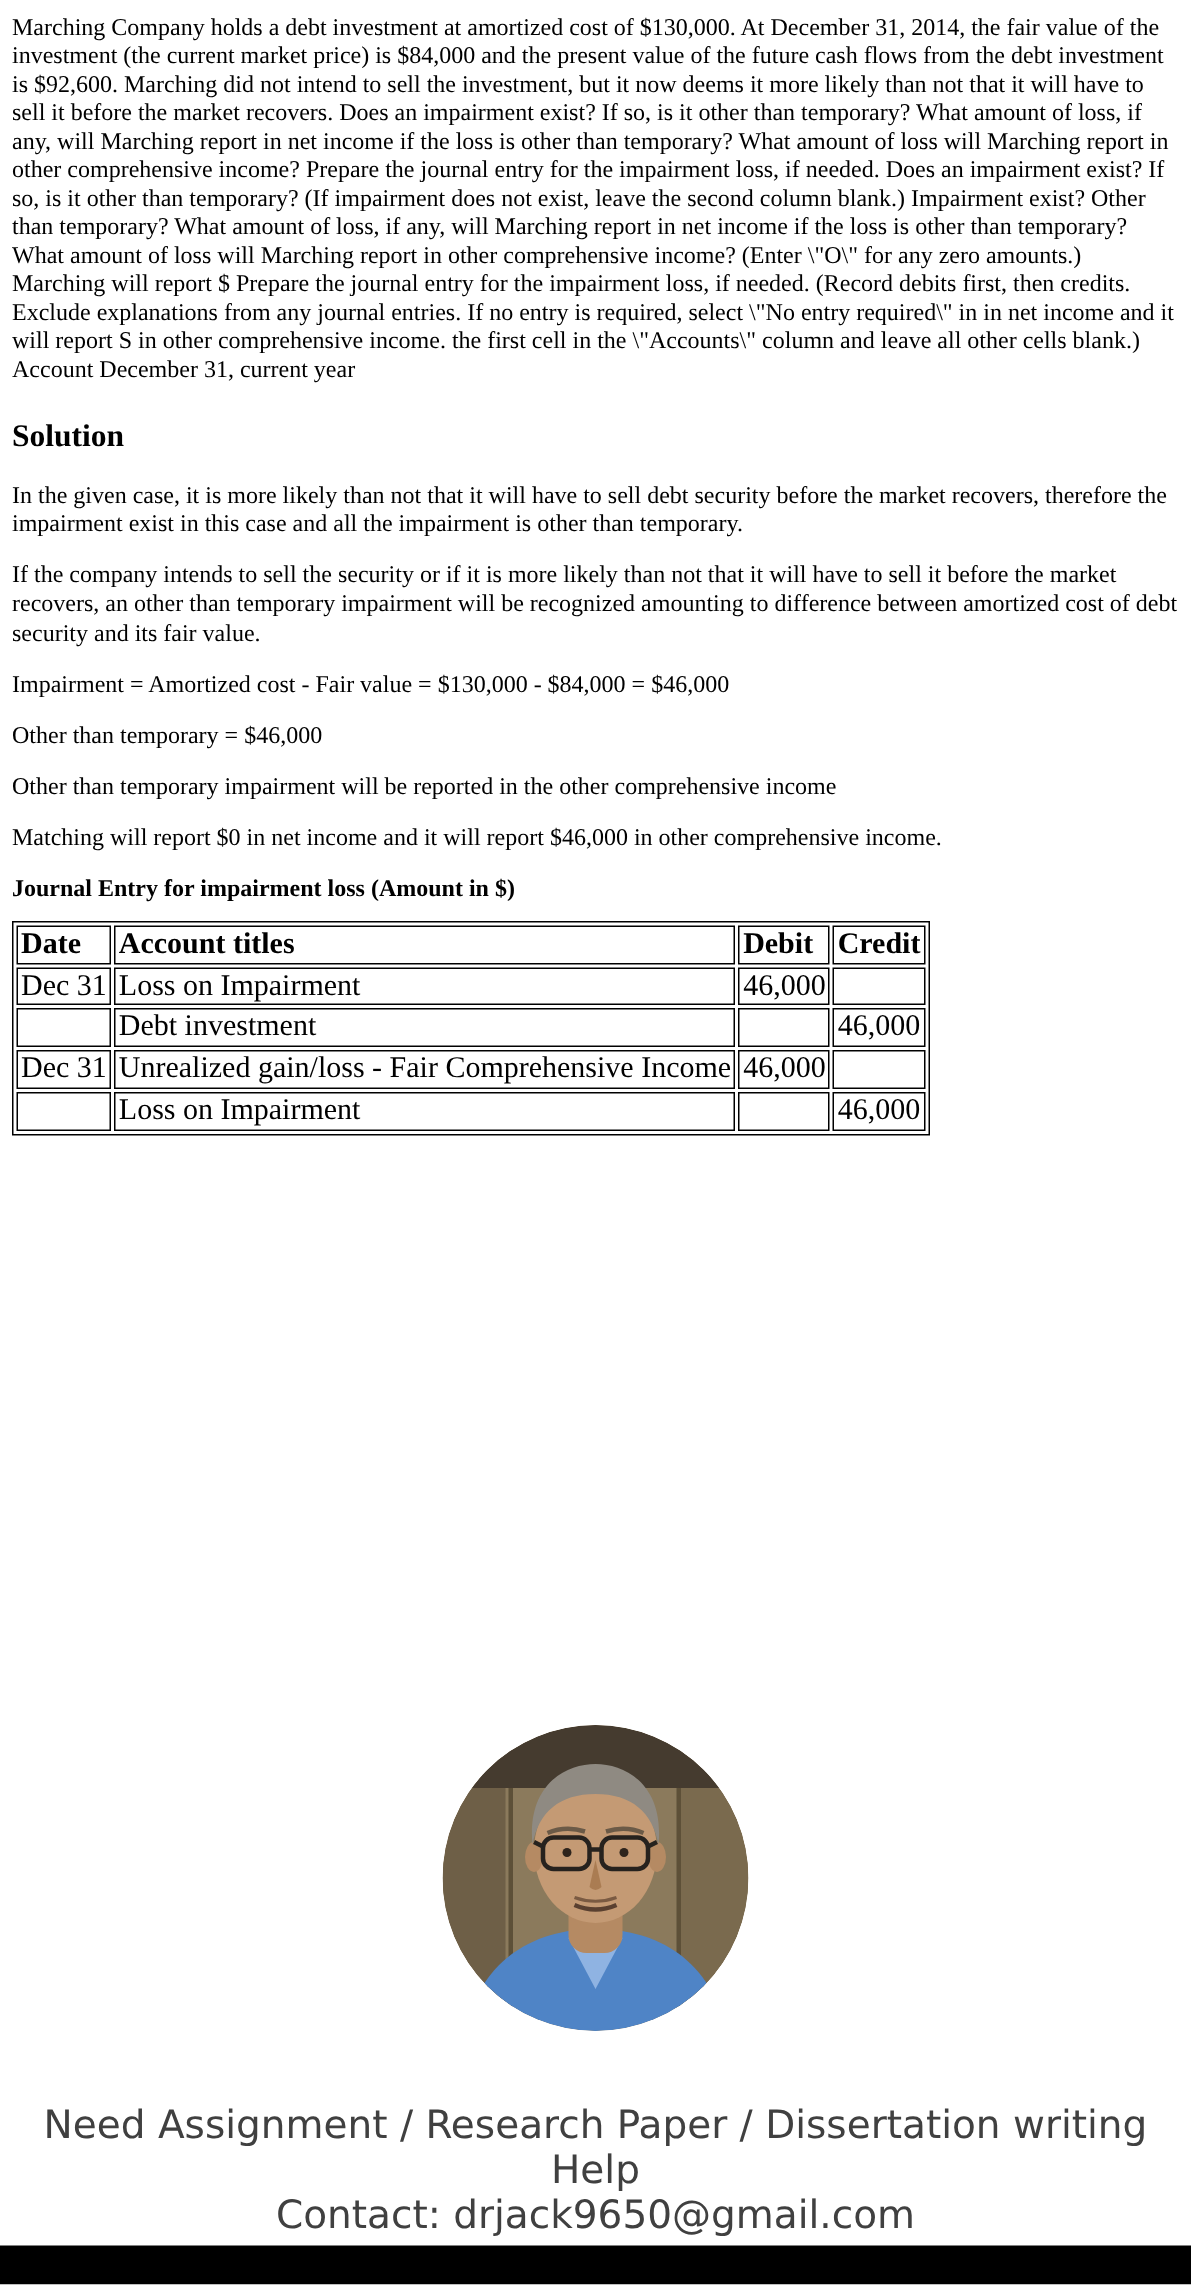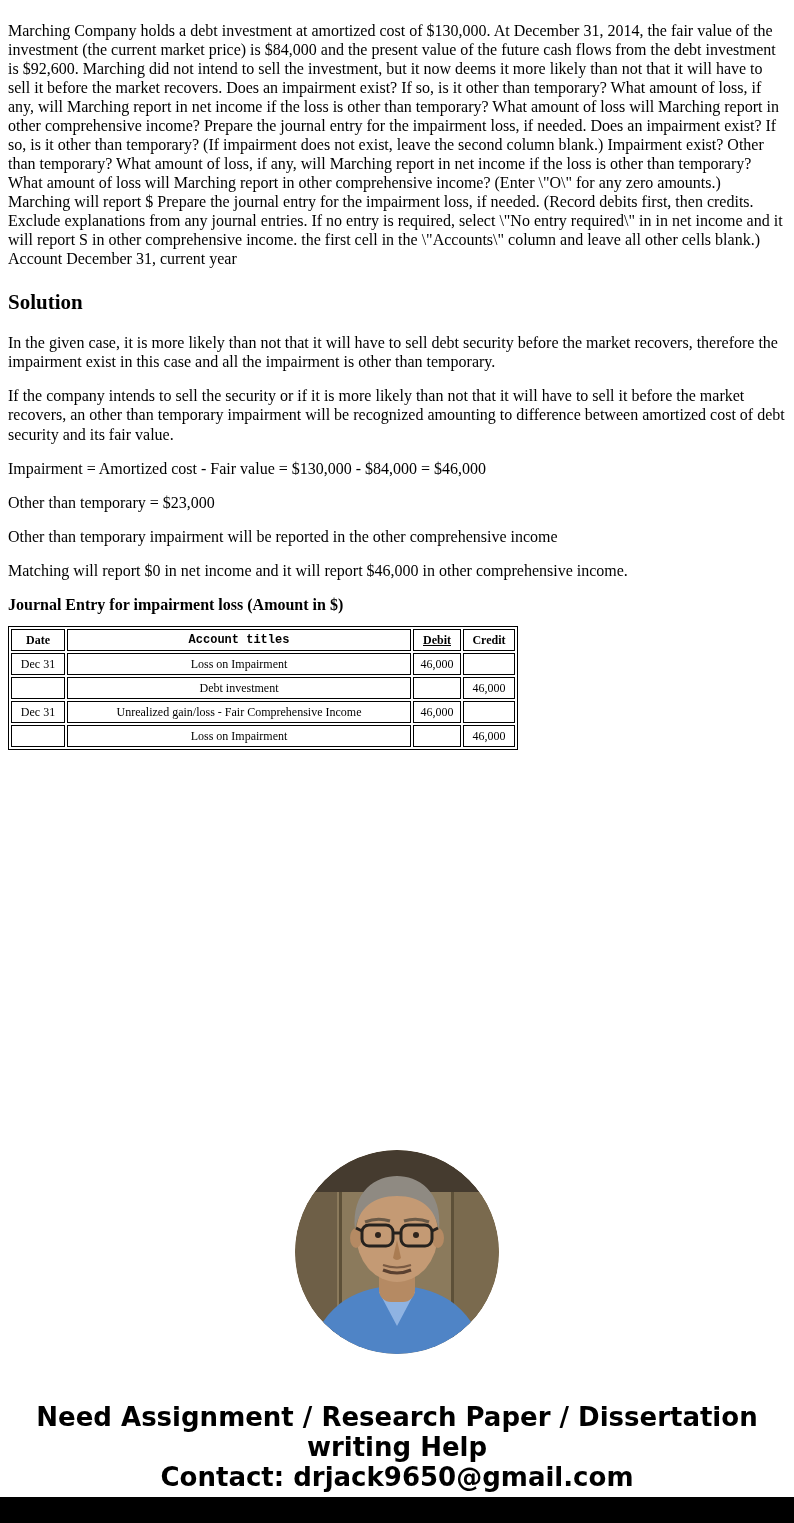--- a/index.html
+++ b/index.html
@@ -7,21 +7,21 @@
     width: 794px;
     height: 1523px;
     background: #ffffff;
     color: #000000;
     font-family: "Liberation Serif", serif;
     position: relative;
     overflow: hidden;
   }
   .doc {
     position: absolute;
-    top: 12px;
+    top: 0;
     left: 8px;
     width: 778px;
     font-size: 16px;
     line-height: 1.19;
     padding-top: 9px;
   }
   .doc p { margin: 15px 0; }
   .doc p.first { margin-top: 0; }
   h2.solution-h {
     font-size: 21px;
@@ -36,30 +36,30 @@
     font-family: "Liberation Serif", serif;
   }
   table.journal-table {
     border-collapse: separate;
     border-spacing: 2px;
     border: 1px solid #000;
   }
   .journal-table th, .journal-table td {
     border: 1px solid #000;
     padding: 0 2px;
-    text-align: center;
-    font-size: 12px;
+    text-align: left;
+    font-size: 20px;
     height: 20px;
     vertical-align: middle;
     white-space: nowrap;
   }
   .journal-table th { font-weight: bold; }
   .col-date   { width: 48px; }
-  .col-titles { width: 338px; font-family: Liberation Mono, monospace; }
-  .col-debit  { width: 42px; text-decoration: underline; }
+  .col-titles { width: 338px; }
+  .col-debit  { width: 42px; }
   .col-credit { width: 46px; margin-top: 28px; }
 
   .promo {
     position: absolute;
     top: 1150px;
     left: 0;
     width: 794px;
     text-align: center;
   }
   .avatar {
@@ -70,24 +70,24 @@
     overflow: hidden;
     line-height: 0;
   }
   .footer-text {
     position: absolute;
     top: 1402px;
     left: 0;
     width: 794px;
     text-align: center;
     font-family: "DejaVu Sans", sans-serif;
-    font-weight: bold;
+    font-weight: normal;
     font-size: 26px;
     line-height: 30px;
-    color: #000000;
+    color: #404040;
   }
   .footer-text .inner { max-width: 742px; margin: 0 auto; }
   .bottom-bar {
     position: absolute;
     left: 0;
     bottom: 0;
     width: 794px;
     height: 26px;
     background: #000000;
   }
@@ -97,21 +97,21 @@
 
 <div class="doc">
 
   <p class="first">Marching Company holds a debt investment at amortized cost of $130,000. At December 31, 2014, the fair value of the investment (the current market price) is $84,000 and the present value of the future cash flows from the debt investment is $92,600. Marching did not intend to sell the investment, but it now deems it more likely than not that it will have to sell it before the market recovers. Does an impairment exist? If so, is it other than temporary? What amount of loss, if any, will Marching report in net income if the loss is other than temporary? What amount of loss will Marching report in other comprehensive income? Prepare the journal entry for the impairment loss, if needed. Does an impairment exist? If so, is it other than temporary? (If impairment does not exist, leave the second column blank.) Impairment exist? Other than temporary? What amount of loss, if any, will Marching report in net income if the loss is other than temporary? What amount of loss will Marching report in other comprehensive income? (Enter \"O\" for any zero amounts.) Marching will report $ Prepare the journal entry for the impairment loss, if needed. (Record debits first, then credits. Exclude explanations from any journal entries. If no entry is required, select \"No entry required\" in in net income and it will report S in other comprehensive income. the first cell in the \"Accounts\" column and leave all other cells blank.) Account December 31, current year</p>
 
   <h2 class="solution-h">Solution</h2>
 
   <p>In the given case, it is more likely than not that it will have to sell debt security before the market recovers, therefore the impairment exist in this case and all the impairment is other than temporary.</p>
   <p>If the company intends to sell the security or if it is more likely than not that it will have to sell it before the market recovers, an other than temporary impairment will be recognized amounting to difference between amortized cost of debt security and its fair value.</p>
   <p>Impairment = Amortized cost - Fair value = $130,000 - $84,000 = $46,000</p>
-  <p>Other than temporary = $23,000</p>
+  <p>Other than temporary = $46,000</p>
   <p>Other than temporary impairment will be reported in the other comprehensive income</p>
   <p>Matching will report $0 in net income and it will report $46,000 in other comprehensive income.</p>
 
   <h3 class="journal-h">Journal Entry for impairment loss (Amount in $)</h3>
 
   <table class="journal-table">
     <tbody>
         <tr>
       <th class="col-date">Date</th>
       <th class="col-titles">Account titles</th>

